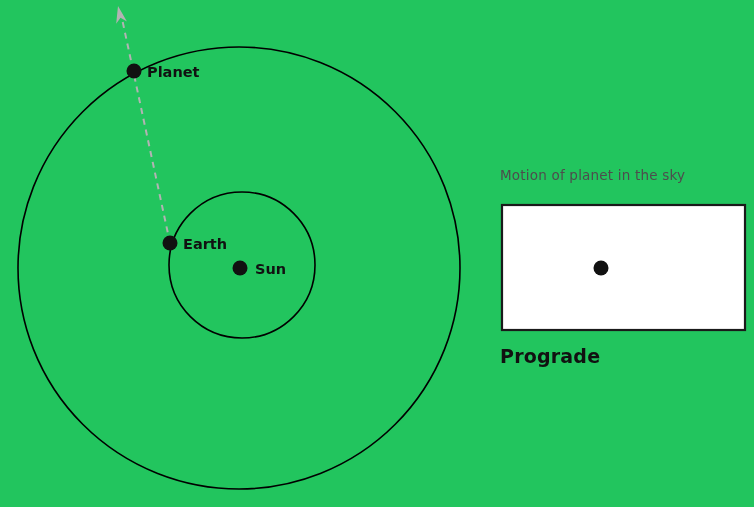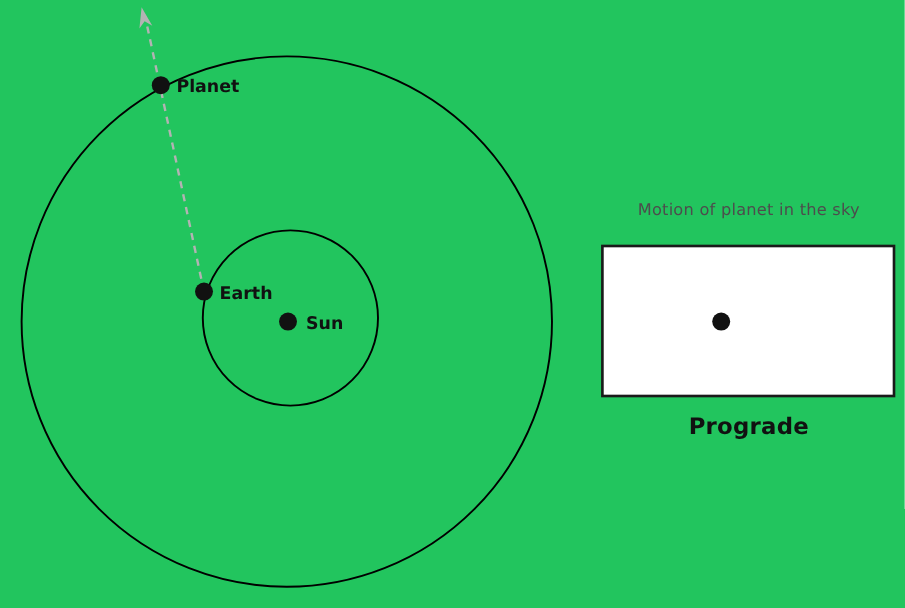--- a/index.html
+++ b/index.html
@@ -65,33 +65,32 @@
   }
   .sky-tick {
     stroke: #1a1a1a;
     stroke-width: 1.8;
   }
   .sky-title {
     position: absolute;
     left: 500px;
     top: 167px;
     width: 248px;
-    text-align: center;
     font-family: "DejaVu Sans", sans-serif;
     font-size: 13.5px;
     color: #4d4d4d;
     letter-spacing: 0.2px;
     white-space: nowrap;
   }
   .sky-caption {
     position: absolute;
     left: 500px;
     top: 345px;
     width: 248px;
-    text-align: center;
+    text-align: left;
     font-family: "DejaVu Sans", sans-serif;
     font-size: 19px;
     font-weight: bold;
     color: #111111;
     letter-spacing: 0.2px;
   }
 </style>
 </head>
 <body>
 

